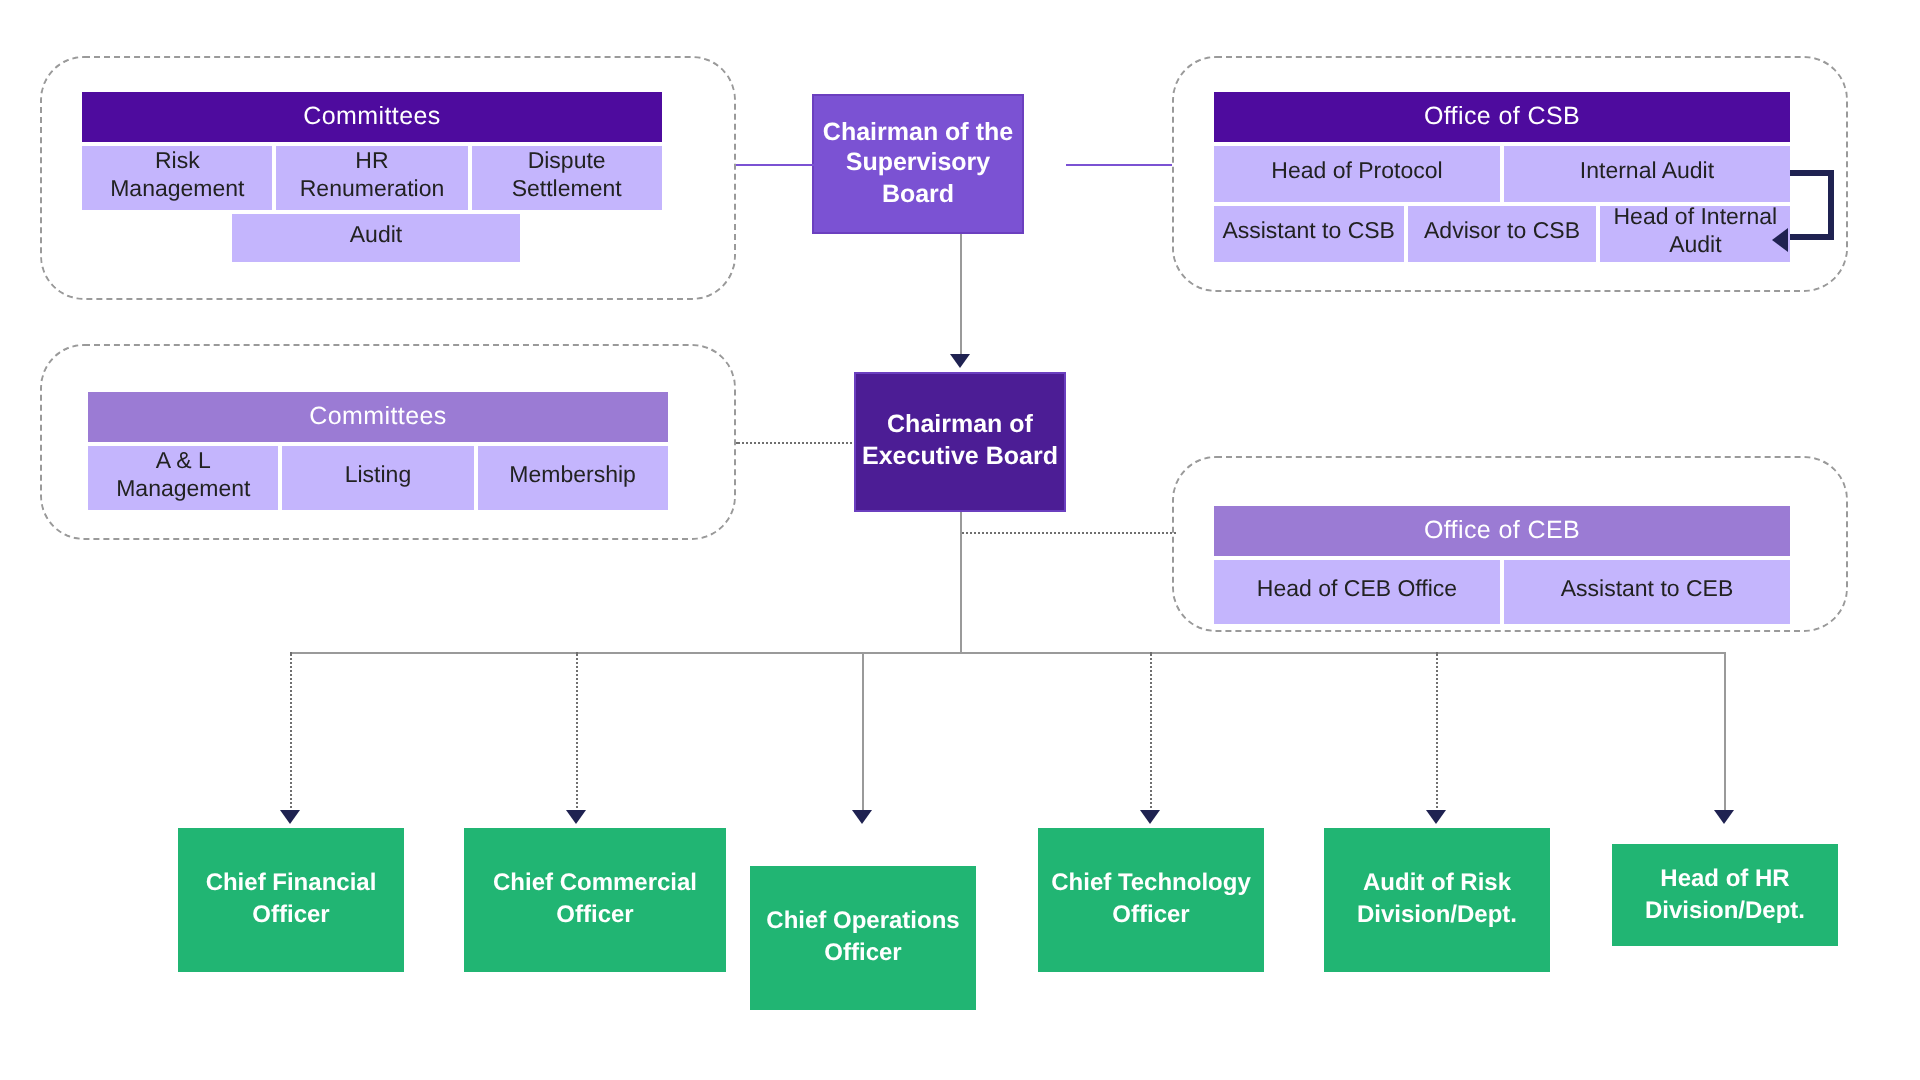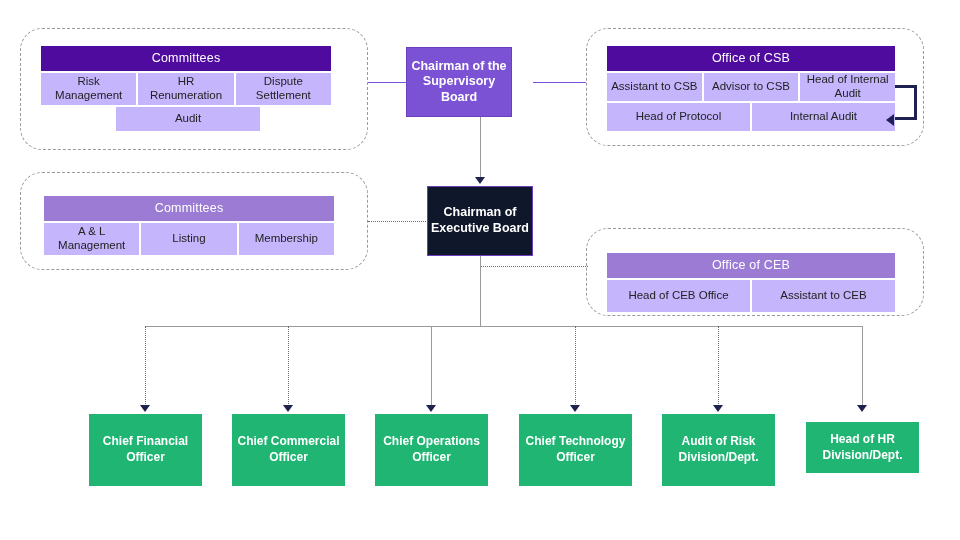--- a/index.html
+++ b/index.html
@@ -80,21 +80,21 @@
     color: #ffffff;
     font-weight: bold;
     font-size: 12.5px;
     line-height: 1.25;
     border: 1.5px solid #6B3FBF;
   }
   .chair-box.csb {
     background: #7B52D3;
   }
   .chair-box.ceb {
-    background: #0f172a;
+    background: #4c1d95;
   }
 
   
   .exec-box {
     position: absolute;
     box-sizing: border-box;
     background: #21B573;
     color: #ffffff;
     font-weight: bold;
     font-size: 12px;
@@ -175,28 +175,28 @@
 
   <div class="conn h-solid-purple" style="left:368px; top:82px; width:60px;"></div>
 
   <div class="conn h-solid-purple" style="left:533px; top:82px; width:53px;"></div>
 
   <div class="group-box" style="left:586px; top:28px; width:338px; height:118px;"></div>
 
   <div class="panel" style="left:607px; top:46px; width:288px;">
     <div class="panel-header dark">Office of CSB</div>
     <div class="cell-row">
+      <div class="cell" style="height:28px;">Head of Protocol</div>
+      <div class="cell" style="height:28px;">Internal Audit</div>
+    </div>
+    <div class="cell-row">
       <div class="cell" style="height:28px;">Assistant to CSB</div>
       <div class="cell" style="height:28px;">Advisor to CSB</div>
       <div class="cell" style="height:28px;">Head of Internal Audit</div>
     </div>
-    <div class="cell-row">
-      <div class="cell" style="height:28px;">Head of Protocol</div>
-      <div class="cell" style="height:28px;">Internal Audit</div>
-    </div>
   </div>
 
   <div class="hook" style="left:895px; top:85px; width:22px; height:35px;"></div>
   <div class="arrow-left" style="left:886px; top:114px;"></div>
 
   <div class="conn v-solid-gray" style="left:480px; top:117px; height:62px;"></div>
   <div class="arrow-down" style="left:475px; top:177px;"></div>
 
   <div class="group-box" style="left:20px; top:172px; width:348px; height:98px;"></div>
 
@@ -246,25 +246,25 @@
   <div class="conn v-dot-gray" style="left:718px; top:326px; height:82px;"></div>
   <div class="arrow-down" style="left:713px; top:405px;"></div>
 
   <div class="conn v-solid-gray" style="left:862px; top:326px; height:82px;"></div>
   <div class="arrow-down" style="left:857px; top:405px;"></div>
 
   <div class="exec-box" style="left:89px; top:414px; width:113px; height:72px;">
     <span>Chief Financial Officer</span>
   </div>
 
-  <div class="exec-box" style="left:232px; top:414px; width:113px; height:72px;">
+  <div class="exec-box" style="left:232px; top:414px; width:131px; height:72px;">
     <span>Chief Commercial Officer</span>
   </div>
 
-  <div class="exec-box" style="left:375px; top:414px; width:113px; height:72px;">
+  <div class="exec-box" style="left:375px; top:433px; width:113px; height:72px;">
     <span>Chief Operations Officer</span>
   </div>
 
   <div class="exec-box" style="left:519px; top:414px; width:113px; height:72px;">
     <span>Chief Technology Officer</span>
   </div>
 
   <div class="exec-box" style="left:662px; top:414px; width:113px; height:72px;">
     <span>Audit of Risk Division/Dept.</span>
   </div>

